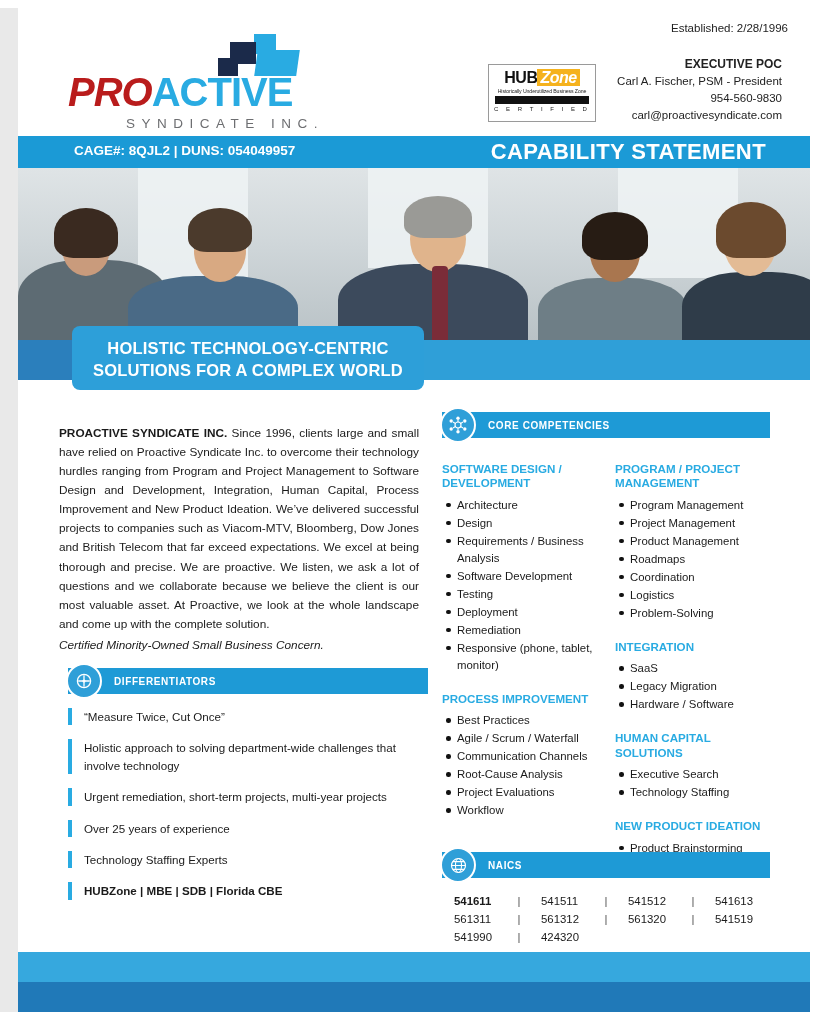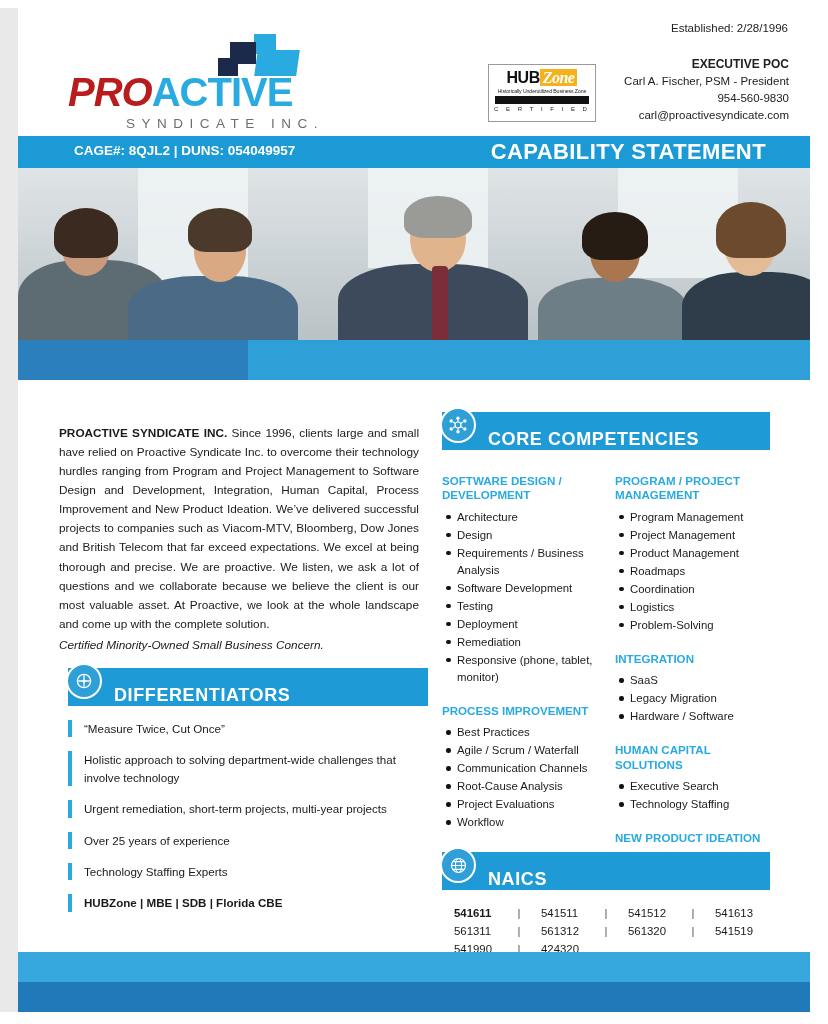--- a/index.html
+++ b/index.html
@@ -72,39 +72,39 @@
     padding-right: 4px;
   }
   .established {
     position: absolute;
     right: 22px; top: 12px;
     font-size: 11.5px;
     color: #222;
   }
   .poc {
     position: absolute;
-    right: 21px; top: 46px;
+    right: 28px; top: 46px;
     text-align: right;
     font-size: 11.5px;
     color: #222;
     line-height: 1.45;
   }
   .poc .poc-title { font-weight: bold; font-size: 12px; }
   .hubzone-logo {
     position: absolute;
     left: 470px; top: 54px;
     width: 108px; height: 58px;
     border: 1px solid #9a9a9a;
     background: #fff;
     text-align: center;
     padding-top: 4px;
   }
   .hz-top { font-size: 16px; font-weight: bold; letter-spacing: -0.5px; }
   .hz-top .hz-hub { color: #111; text-align: center; }
-  .hz-top .hz-zone { color: #fff; background: #f5b21d; padding: 0 3px; font-style: italic; font-family: Liberation Serif, serif; }
+  .hz-top .hz-zone { color: #fff; background: #f5b21d; padding: 0 3px; font-style: italic; }
   .hz-line { font-size: 5.2px; color: #222; margin-top: 1px; letter-spacing: -0.1px; }
   .hz-bar { height: 8px; background: #111; margin: 2px 6px 0 6px; }
   .hz-cert { font-size: 6px; letter-spacing: 3px; color: #222; margin-top: 2px; }
 
   
   .titlebar {
     position: absolute;
     left: 18px; top: 136px;
     width: 792px; height: 32px;
     background: #1b9ad6;
@@ -184,27 +184,27 @@
   .intro b { font-weight: bold; }
   .intro .cert {
     font-style: italic;
     display: block;
     margin-top: 2px;
   }
 
   
   .sec-bar {
     position: relative;
-    height: 38px;
+    height: 26px;
     background: #1e9ad6;
     display: flex;
-    align-items: flex-end;
+    align-items: center;
     padding-left: 46px;
     color: #fff;
-    font-size: 18px;
+    font-size: 10px;
     font-weight: bold;
     letter-spacing: 0.6px;
   }
   .sec-icon {
     position: absolute;
     left: -2px; top: -5px;
     width: 36px; height: 36px;
     border-radius: 50%;
     background: #2f9fd8;
     border: 2px solid #fff;
@@ -386,20 +386,24 @@
 
       <div class="p torso" style="left:664px;top:104px;width:150px;height:86px;background:#2f3c49;"></div>
       <div class="p head" style="left:706px;top:46px;width:52px;height:62px;background:#e3bb95;"></div>
       <div class="p hair" style="left:698px;top:34px;width:70px;height:56px;background:#6b4a2e;"></div>
     </div>
   </div>
 
   <div class="blue-strip"></div>
   <div class="blue-strip-darker"></div>
 
+  <div class="hero-caption">
+    <div>HOLISTIC TECHNOLOGY-CENTRIC</div>
+    <div>SOLUTIONS FOR A COMPLEX WORLD</div>
+  </div>
 
   <div class="col-left">
     <p class="intro">
       <b>PROACTIVE SYNDICATE INC.</b><span> Since 1996, clients large and small have relied on Proactive Syndicate Inc. to overcome their technology hurdles ranging from Program and Project Management to Software Design and Development, Integration, Human Capital, Process Improvement and New Product Ideation. We’ve delivered successful projects to companies such as Viacom-MTV, Bloomberg, Dow Jones and British Telecom that far exceed expectations. We excel at being thorough and precise. We are proactive. We listen, we ask a lot of questions and we collaborate because we believe the client is our most valuable asset. At Proactive, we look at the whole landscape and come up with the complete solution.</span>
       <i class="cert">Certified Minority-Owned Small Business Concern.</i>
     </p>
   </div>
 
   <div class="diff-wrap">
     <div class="sec-bar">

